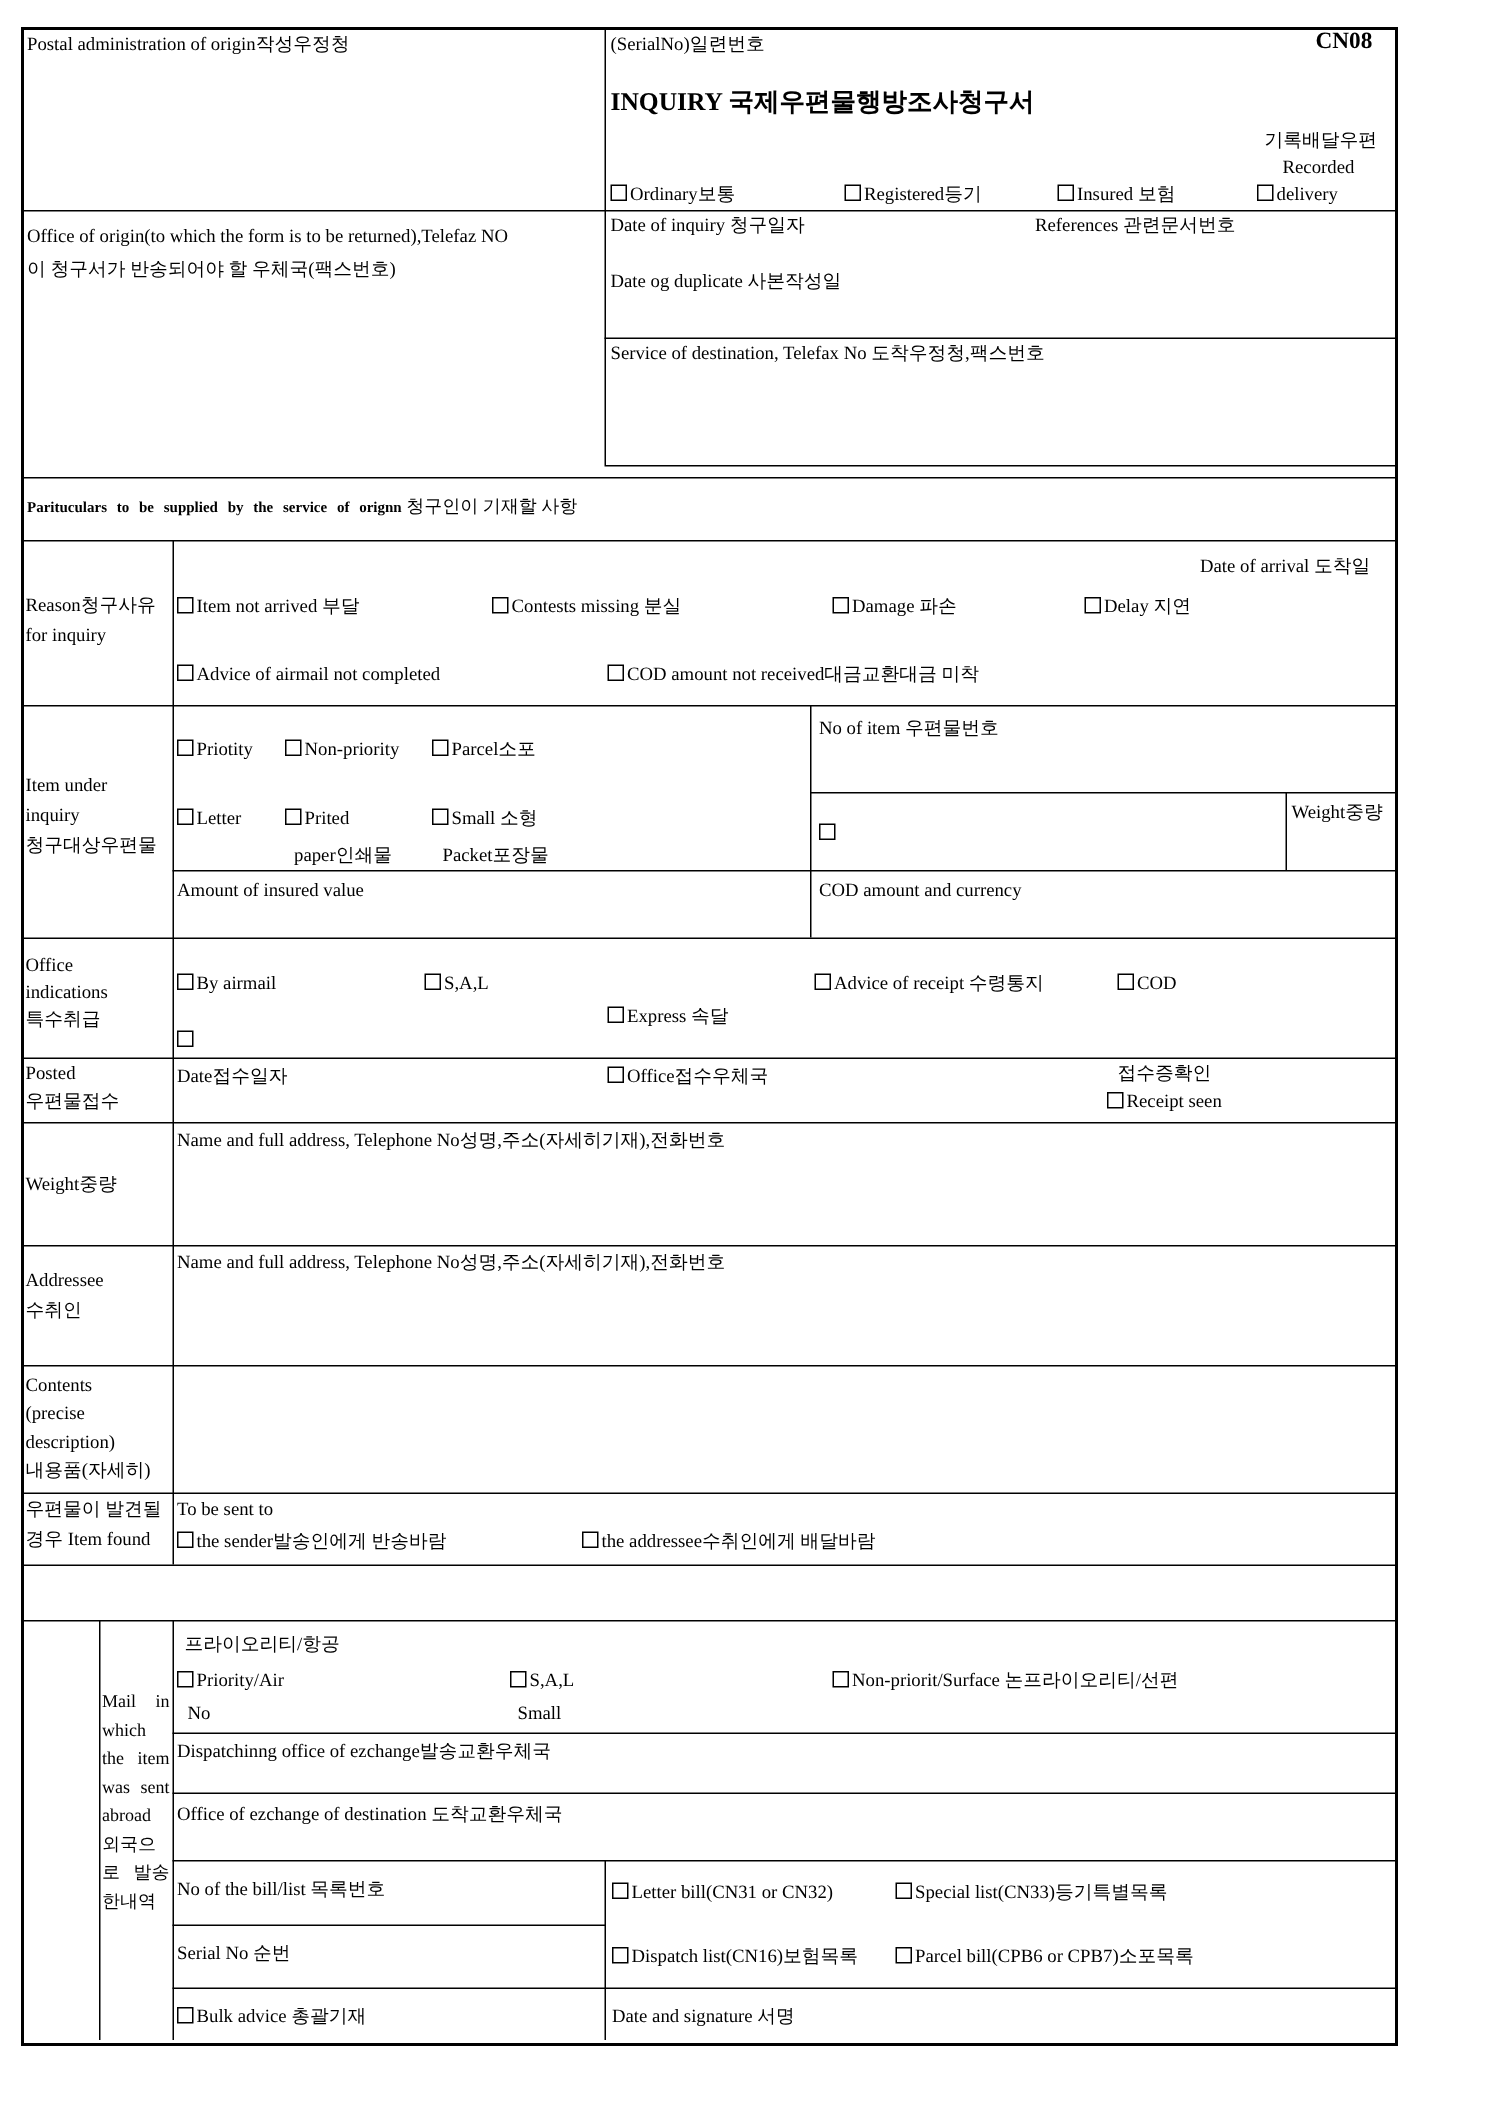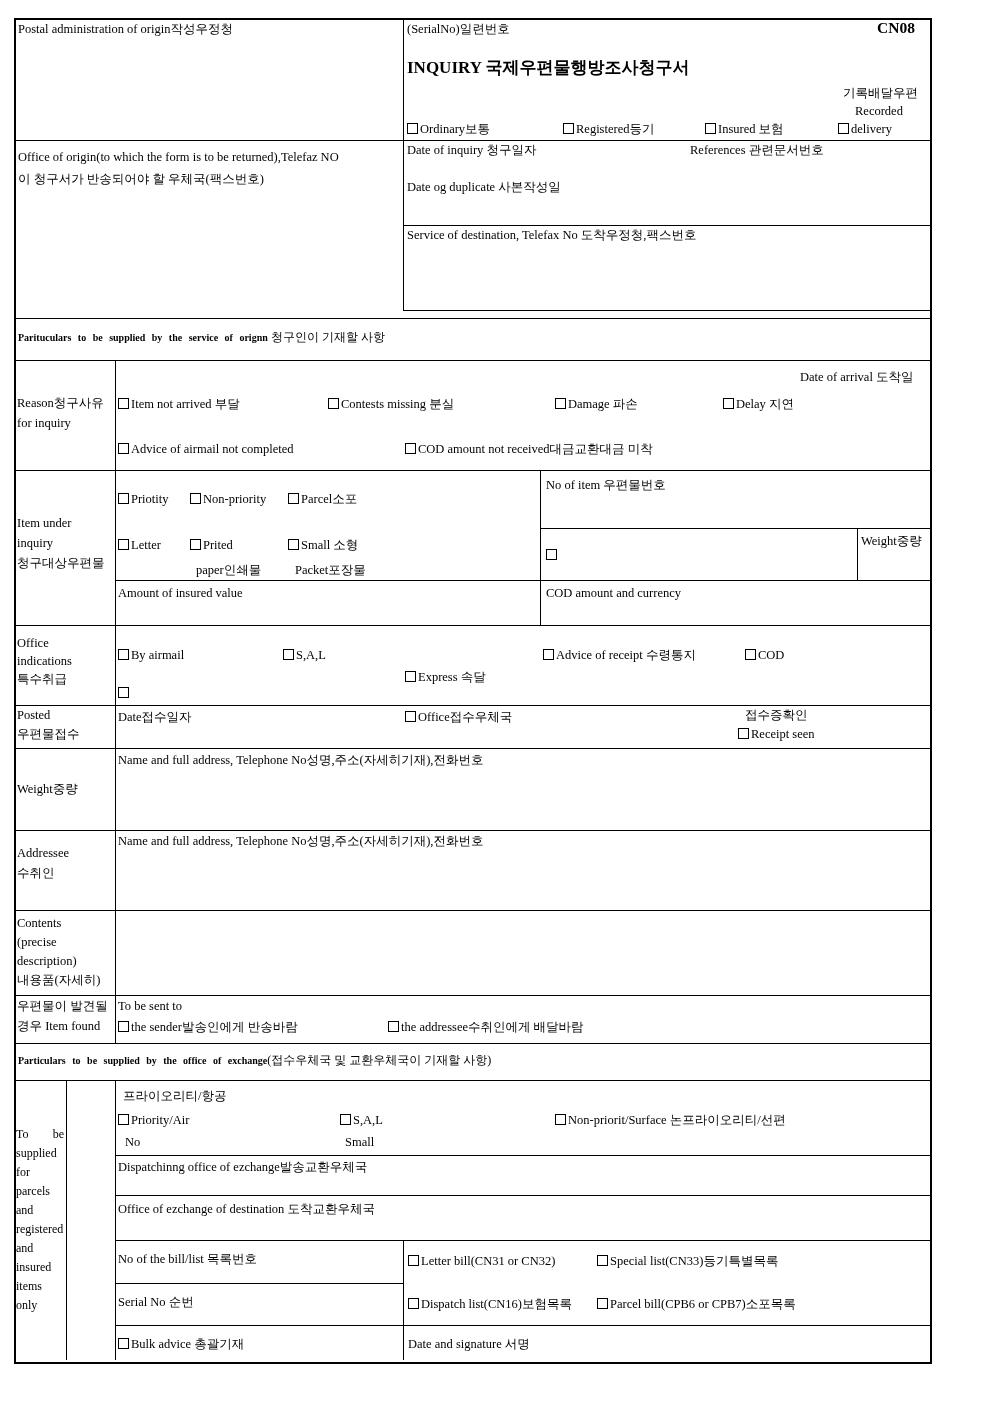--- a/index.html
+++ b/index.html
@@ -129,25 +129,25 @@
   <div class="t" style="left:17px;top:935px">(precise</div>
   <div class="t" style="left:17px;top:954px">description)</div>
   <div class="t" style="left:17px;top:973px">내용품(자세히)</div>
 
   <div class="t" style="left:17px;top:999px">우편물이 발견될</div>
   <div class="t" style="left:17px;top:1019px">경우 Item found</div>
   <div class="t" style="left:118px;top:999px">To be sent to</div>
   <div class="t" style="left:118px;top:1020px"><span class="cb"></span><span>the sender발송인에게 반송바람</span></div>
   <div class="t" style="left:388px;top:1020px"><span class="cb"></span><span>the addressee수취인에게 배달바람</span></div>
 
-  <div class="t" style="left:18px;top:1053px">
-    <span class="h1en">Particulars to be supplied by the office of exchange</span><span class="h1ko">(접수우체국 및 교환우체국이 기재할 사항)</span>
+
+  <div class="just" style="left:68px;top:1125px;width:45px">
+    <span>Mail in which the item was sent abroad</span>
+    <span>외국으로 발송한내역</span>
   </div>
-
-  <div class="just" style="left:16px;top:1125px;width:48px">To be supplied for parcels and registered and insured items only</div>
 
   <div class="t" style="left:123px;top:1089px">프라이오리티/항공</div>
   <div class="t" style="left:118px;top:1113px"><span class="cb"></span><span>Priority/Air</span></div>
   <div class="t" style="left:340px;top:1113px"><span class="cb"></span><span>S,A,L</span></div>
   <div class="t" style="left:555px;top:1113px"><span class="cb"></span><span>Non-priorit/Surface 논프라이오리티/선편</span></div>
   <div class="t" style="left:125px;top:1135px">No</div>
   <div class="t" style="left:345px;top:1135px">Small</div>
 
   <div class="t" style="left:118px;top:1160px">Dispatchinng office of ezchange발송교환우체국</div>
   <div class="t" style="left:118px;top:1202px">Office of ezchange of destination 도착교환우체국</div>

